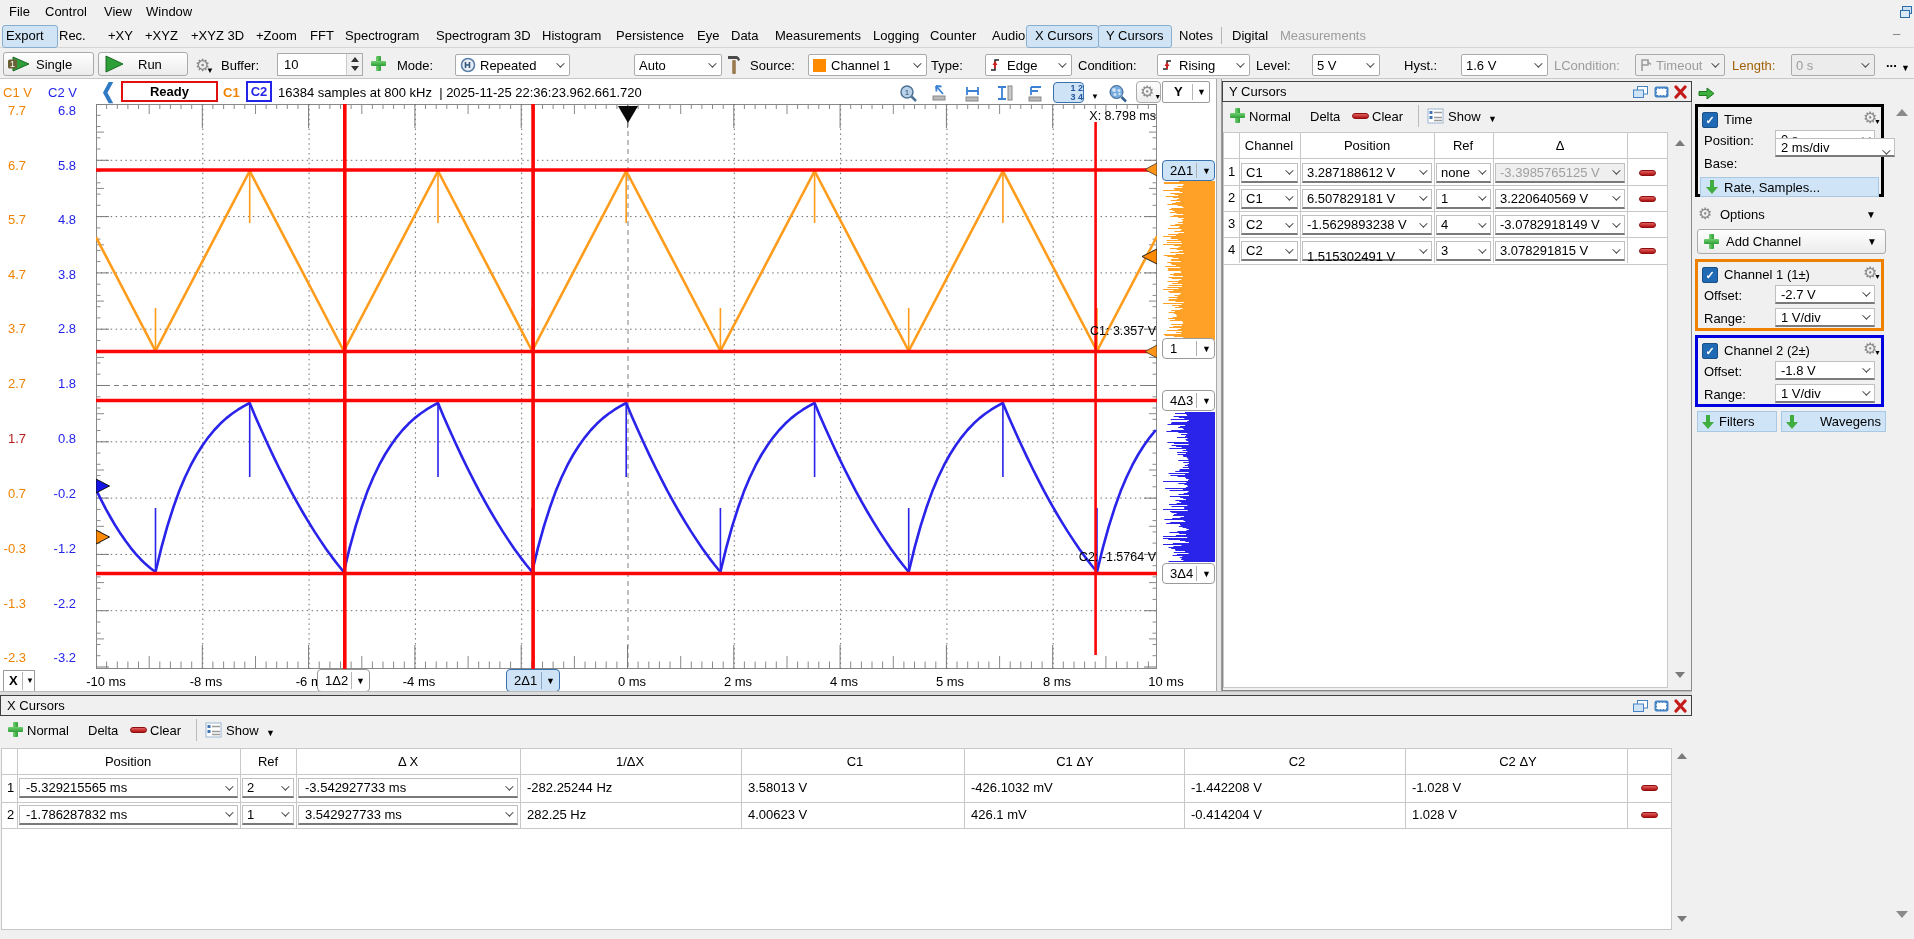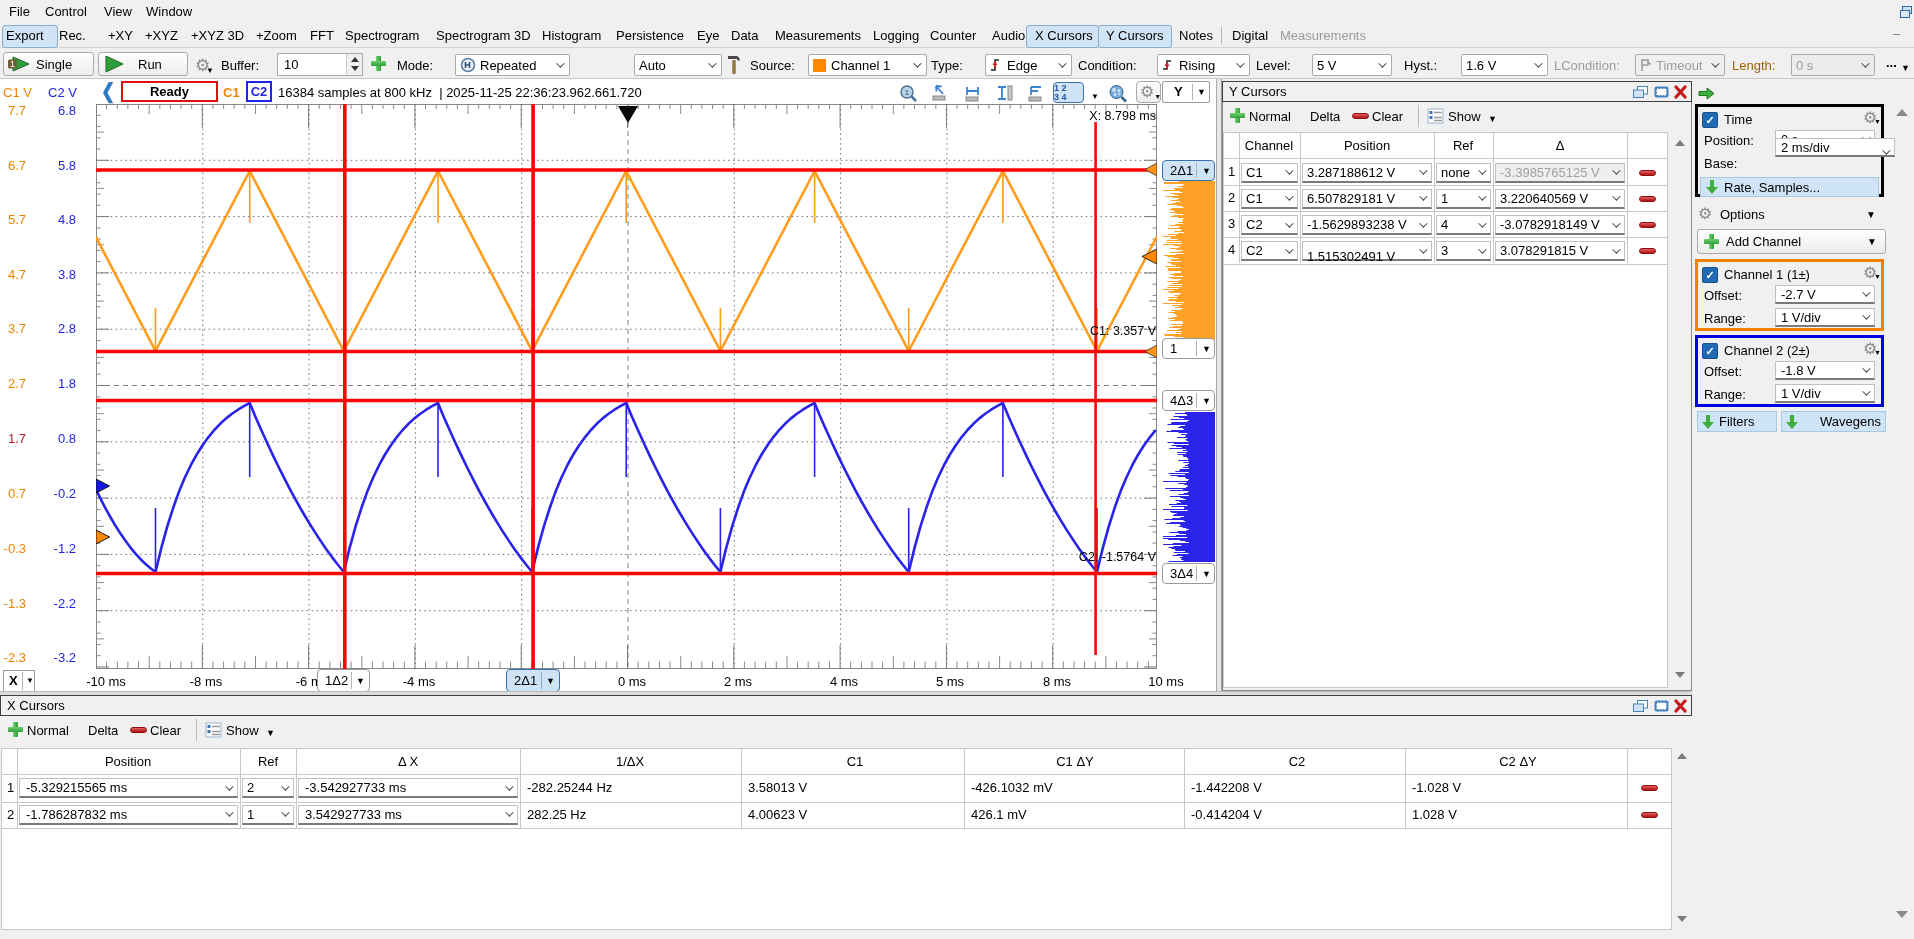--- a/index.html
+++ b/index.html
@@ -136,21 +136,21 @@
 <div class="combo" style="left:1157px;top:54px;width:93px;height:22px;">
   <svg width="13" height="16" viewBox="0 0 13 16">
           <path d="M1 12 h4 v-8 h4" stroke="#222" stroke-width="1.5" fill="none"></path>
           <path d="M5 12 l0 -4" stroke="#c22" stroke-width="2"></path>
           <path d="M5 5 l-2.5 4 h5 z" fill="#c22"></path>
         </svg>
   <span class="tx" style="margin-left:4px;">Rising</span>
         <span class="chev"></span>
       </div>
 <div class="lbl" style="left:1256px;top:58px;">Level:</div>
-<div class="combo" style="left:1312px;top:54px;width:80px;height:22px;">
+<div class="combo" style="left:1312px;top:54px;width:68px;height:22px;">
         <span class="tx">5 V</span>
         <span class="chev"></span>
       </div>
 <div class="lbl" style="left:1404px;top:58px;">Hyst.:</div>
 <div class="combo" style="left:1461px;top:54px;width:87px;height:22px;">
         <span class="tx">1.6 V</span>
         <span class="chev"></span>
       </div>
 <div class="lbl" style="left:1554px;top:58px;color:#9c9c9c;">LCondition:</div>
 <div class="combo" style="left:1635px;top:54px;width:90px;height:22px;background:#f0f0f0;color:#9c9c9c;">
@@ -193,21 +193,21 @@
         <rect x="2" y="13" width="12" height="4" fill="#b9b9b9" stroke="#8a8a8a"></rect>
       </svg>
 <svg class="abs" style="left:996px;top:84px;" width="17" height="19" viewBox="0 0 17 19">
         <path d="M2 3 h8 M2 15 h8 M6 3 v12" stroke="#3b82d4" stroke-width="1.8" fill="none"></path>
         <rect x="12" y="2" width="4" height="14" fill="#c9c9c9" stroke="#8a8a8a"></rect>
       </svg>
 <svg class="abs" style="left:1028px;top:84px;" width="17" height="19" viewBox="0 0 17 19">
         <path d="M3 3 v8 M3 3 h10 M3 7 h7" stroke="#3b82d4" stroke-width="1.8" fill="none"></path>
         <rect x="1" y="13" width="12" height="4" fill="#b9b9b9" stroke="#8a8a8a"></rect>
       </svg>
-<div class="abs" style="left:1053px;top:82px;width:31px;height:21px;background:#cfe3f7;border:1.5px solid #3a72ae;border-radius:4px;box-sizing:border-box;color:#2458a0;font-size:9px;font-weight:bold;text-align:left;line-height:9px;padding-top:1px;">1 2<br>3 4</div>
+<div class="abs" style="left:1053px;top:82px;width:31px;height:21px;background:#cfe3f7;border:1.5px solid #3a72ae;border-radius:4px;box-sizing:border-box;color:#2458a0;font-size:9px;font-weight:bold;text-align:right;line-height:9px;padding-top:1px;">1 2<br>3 4</div>
 <div class="lbl" style="left:1091px;top:92px;font-size:8px;">▼</div>
 <svg class="abs" style="left:1108px;top:84px;" width="21" height="19" viewBox="0 0 21 19">
         <circle cx="8.5" cy="8" r="6.5" fill="#77aadd" stroke="#335f8a" stroke-width="1"></circle>
         <circle cx="6" cy="6" r="2" fill="#cfe3f5"></circle>
         <circle cx="11" cy="6.5" r="1.5" fill="#cfe3f5"></circle>
         <circle cx="7" cy="10.5" r="1.5" fill="#cfe3f5"></circle>
         <circle cx="11.5" cy="10" r="1.2" fill="#cfe3f5"></circle>
         <line x1="13.5" y1="13" x2="18" y2="17.5" stroke="#335f8a" stroke-width="2.5"></line>
       </svg>
 <div class="gbtn" style="left:1136px;top:81px;width:25px;height:22px;border-radius:4px;">

